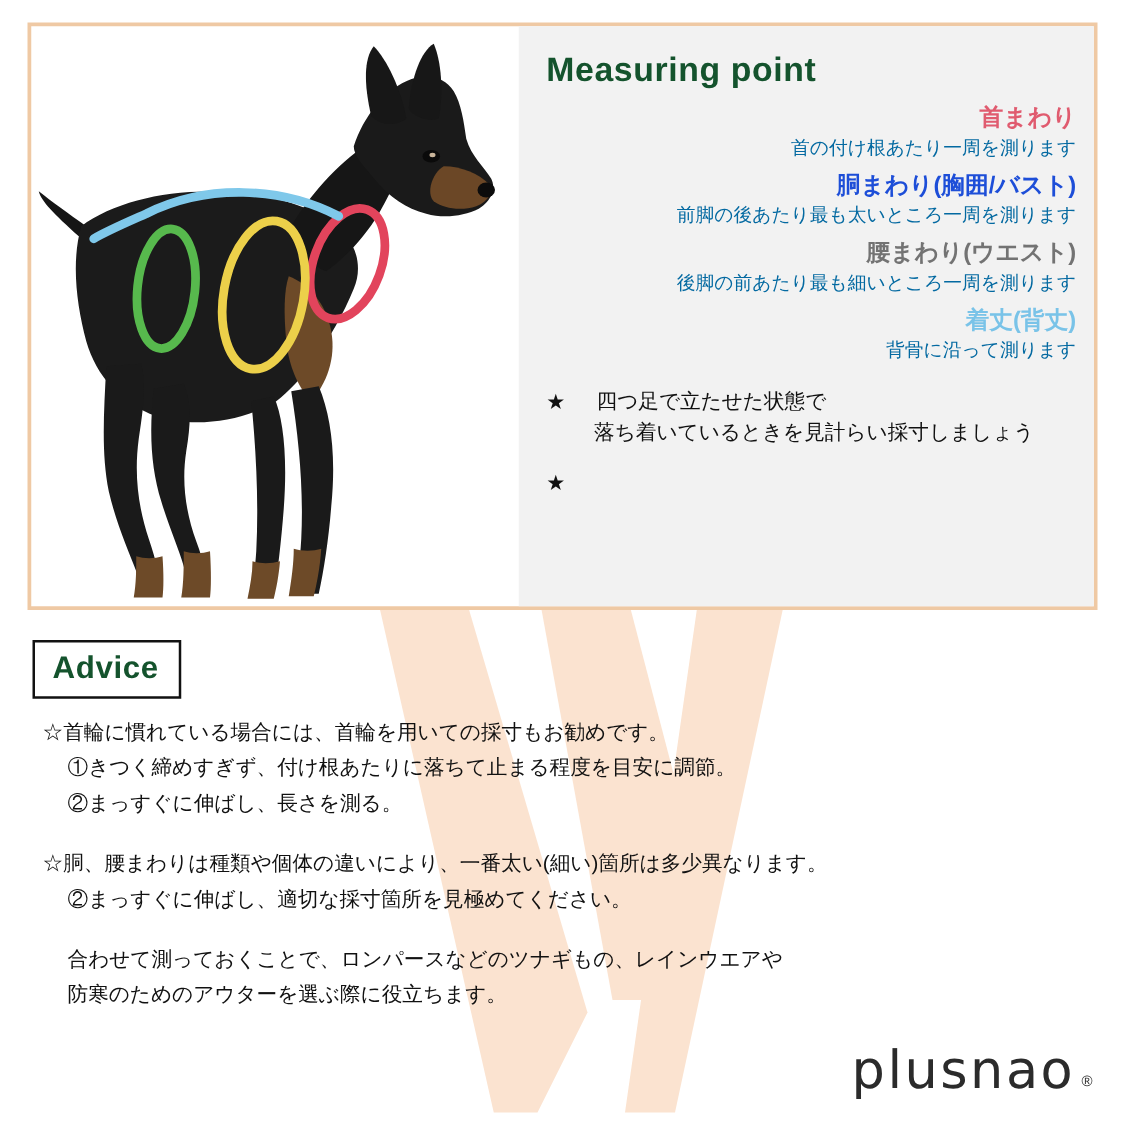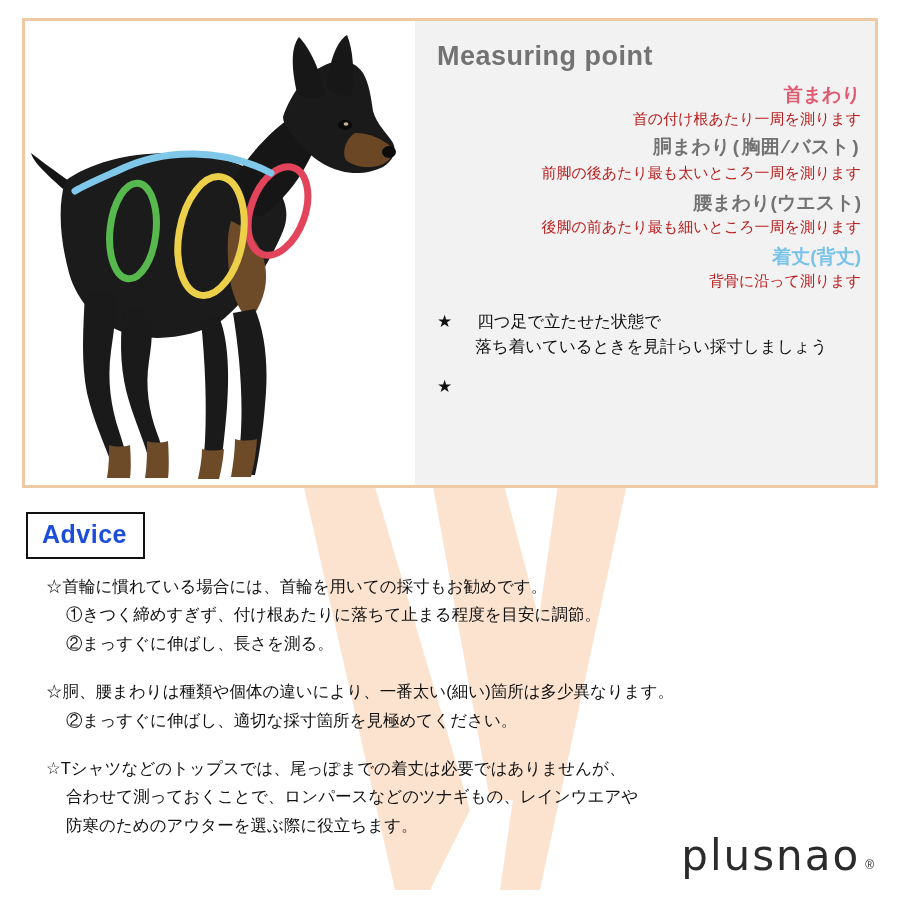--- a/index.html
+++ b/index.html
@@ -51,38 +51,38 @@
     flex: 1;
     background: #f2f2f2;
     position: relative;
     padding: 16px 14px 10px 18px;
     box-sizing: border-box;
   }
 
   .mp-title {
     font-size: 27px;
     font-weight: bold;
-    color: #737373;
+    color: #14532d;
     letter-spacing: 0.5px;
     margin: 4px 0 10px 4px;
   }
   .mp-item { margin: 0 0 3px 4px; text-align: right; }
   .mp-label {
     font-size: 19px;
     font-weight: bold;
     line-height: 1.35;
     margin: 0;
   }
   .mp-label.neck  { color: #e05b6f; }
-  .mp-label.chest { color: #737373; font-family: Liberation Mono, monospace; }
+  .mp-label.chest { color: #1d4ed8; }
   .mp-label.waist { color: #737373; }
   .mp-label.back  { color: #79c3e8; }
   .mp-desc {
     font-size: 15px;
-    color: #b91c1c;
+    color: #0369a1;
     line-height: 1.5;
     margin: 0 0 6px 0;
   }
   .mp-notes { margin: 16px 0 0 4px; }
   .mp-note {
     display: flex;
     align-items: flex-start;
     margin-bottom: 14px;
   }
   .star {
@@ -111,30 +111,29 @@
     left: 26px;
     top: 512px;
     border: 2px solid #111;
     padding: 6px 16px 8px 14px;
     background: rgba(255,255,255,0.85);
     z-index: 2;
   }
   .advice-title {
     font-size: 25px;
     font-weight: bold;
-    color: #1d4ed8;
+    color: #14532d;
     letter-spacing: 0.5px;
   }
   .advice-body {
     position: absolute;
     left: 34px;
     top: 572px;
     width: 830px;
     z-index: 2;
-    margin-left: 12px;
   }
   .advice-para {
     margin-bottom: 20px;
   }
   .advice-line {
     font-size: 16.5px;
     color: #111;
     line-height: 1.72;
     white-space: nowrap;
   }
@@ -308,21 +307,20 @@
     <div class="advice-line ind1">①きつく締めすぎず、付け根あたりに落ちて止まる程度を目安に調節。</div>
     <div class="advice-line ind1">②まっすぐに伸ばし、長さを測る。</div>
   </div>
 
   <div class="advice-para">
     <div class="advice-line">☆胴、腰まわりは種類や個体の違いにより、一番太い(細い)箇所は多少異なります。</div>
     <div class="advice-line ind1">②まっすぐに伸ばし、適切な採寸箇所を見極めてください。</div>
   </div>
 
   <div class="advice-para">
-    <div class="advice-line">☆Tシャツなどのトップスでは、尾っぽまでの着丈は必要ではありませんが、</div>
     <div class="advice-line ind1">合わせて測っておくことで、ロンパースなどのツナギもの、レインウエアや</div>
     <div class="advice-line ind1">防寒のためのアウターを選ぶ際に役立ちます。</div>
   </div>
 
 </div>
 
 <div class="brand">
   <span class="brand-name">plusnao</span>
   <span class="brand-r">®</span>
 </div>

